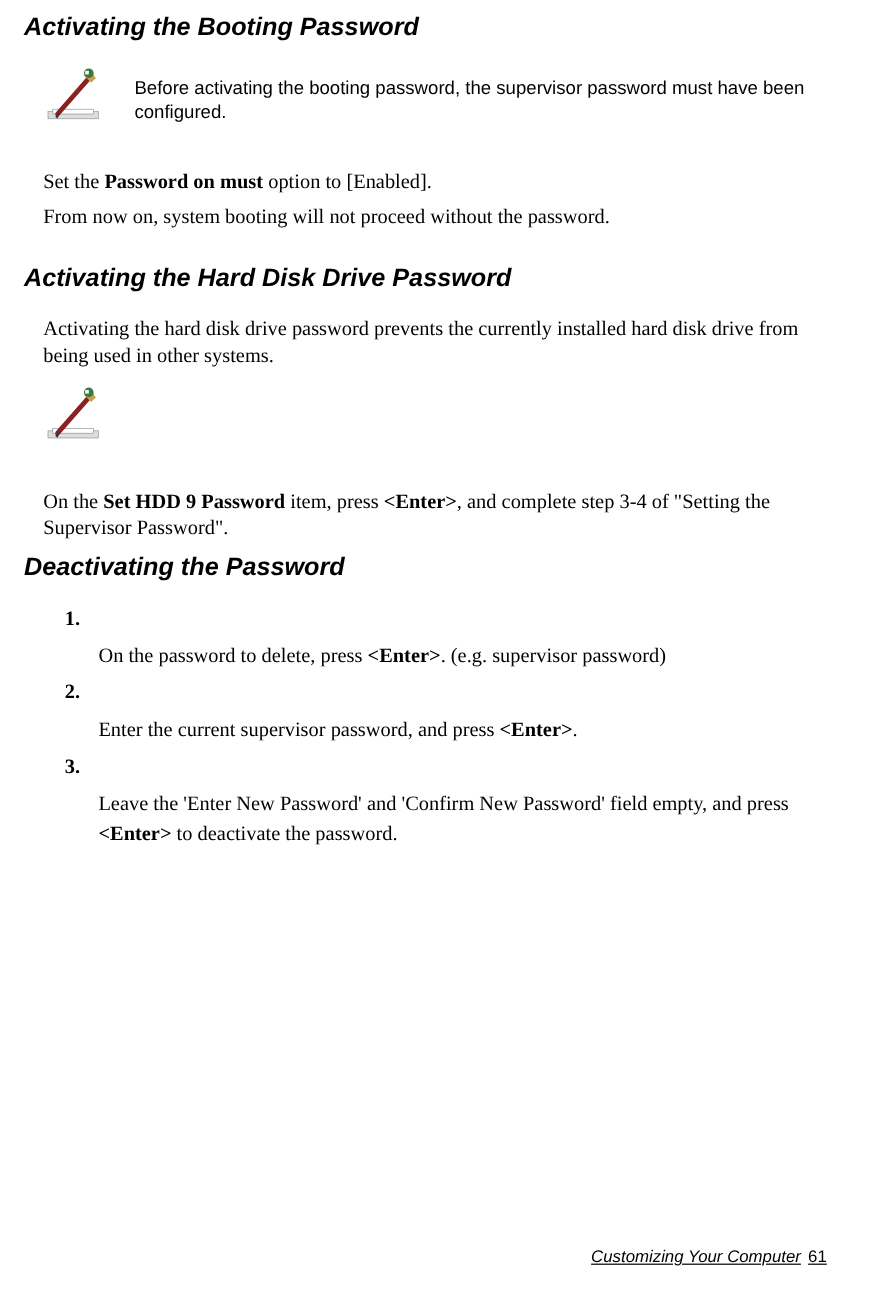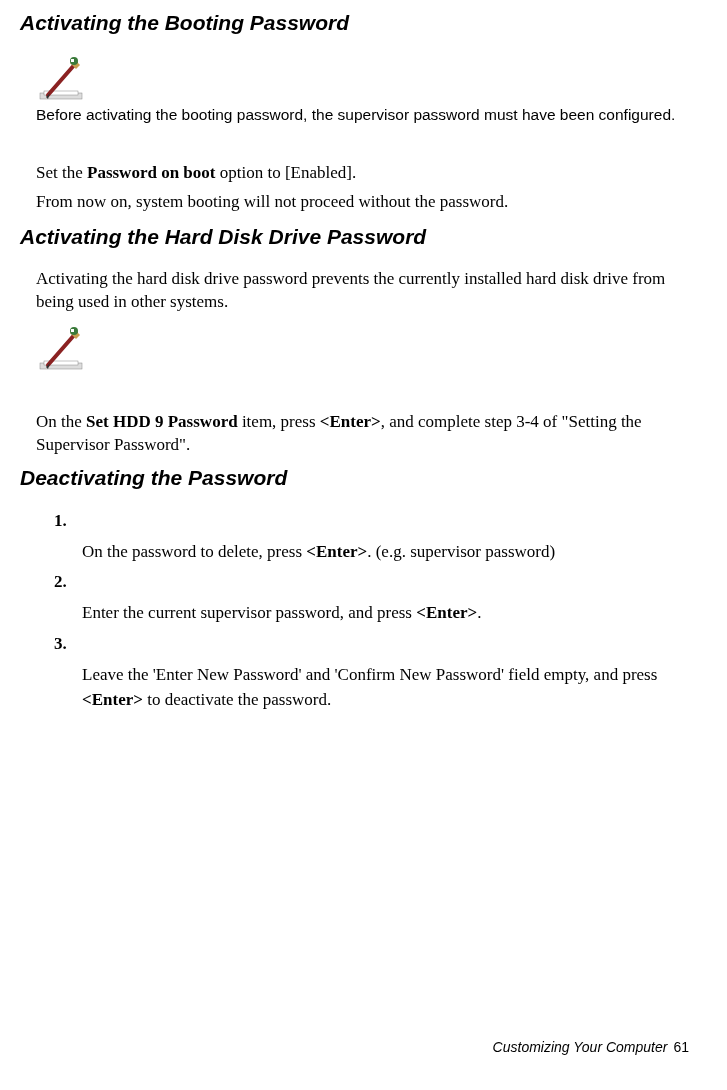--- a/index.html
+++ b/index.html
@@ -20,29 +20,28 @@
     }
     h2 {
       font-family: Arial, Helvetica, sans-serif;
       font-weight: bold;
       font-size: 21px;
       margin-bottom: 16px;
       margin-top: 0;
       font-style: italic;
     }
     h2.section {
-      margin-top: 8px;
+      margin-top: 24px;
     }
     h2.section-wide {
     }
     .note-block {
       display: flex;
-      align-items: flex-start;
+      align-items: flex-end;
       margin: 10px 0 20px 16px;
-      flex-direction: column;
     }
     .note-icon {
       width: 52px;
       height: 52px;
       flex-shrink: 0;
       margin-right: 24px;
       display: flex;
       align-items: center;
       justify-content: center;
     }
@@ -89,20 +88,21 @@
       flex: 1;
       margin-top: 31px;
     }
     .footer {
       position: absolute;
       bottom: 32px;
       right: 38px;
       font-family: Arial, Helvetica, sans-serif;
       font-size: 14px;
       font-style: italic;
+      text-decoration: underline;
     }
     .footer .pagenum {
       font-style: normal;
       margin-left: 6px;
     }
   </style>
 </head>
 <body>
 
 <h2>Activating the Booting Password</h2>
@@ -116,21 +116,21 @@
       <polygon points="36,4 42,10 38,14 32,8" fill="#c8a050"></polygon>
       <polygon points="8,42 12,38 10,44" fill="#333"></polygon>
       <circle cx="36" cy="6" r="4" fill="#3a7a3a"></circle>
       <rect x="33" y="4" width="3" height="3" fill="#fff"></rect>
     </svg>
   </div>
   <div class="note-text">Before activating the booting password, the supervisor password must have been configured.</div>
 </div>
 
 <p class="body-p after-note">
-  <span>Set the </span><span class="bold">Password on boot</span><span> option to [Enabled].</span>
+  <span>Set the </span><span class="bold">Password on must</span><span> option to [Enabled].</span>
 </p>
 <p class="body-p">From now on, system booting will not proceed without the password.</p>
 
 <h2 class="section">Activating the Hard Disk Drive Password</h2>
 
 <p class="body-p">Activating the hard disk drive password prevents the currently installed hard disk drive from being used in other systems.</p>
 
 <div class="note-block">
   <div class="note-icon">
     <svg viewBox="0 0 48 48">

